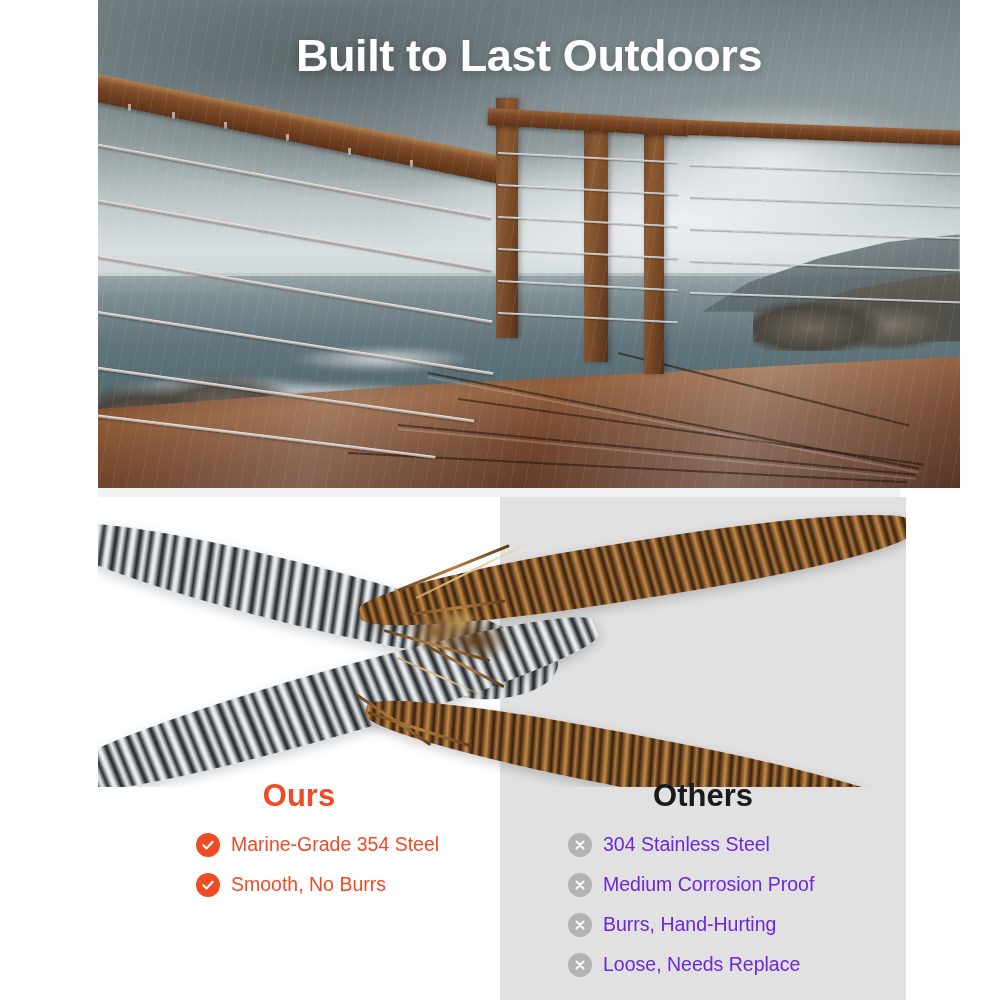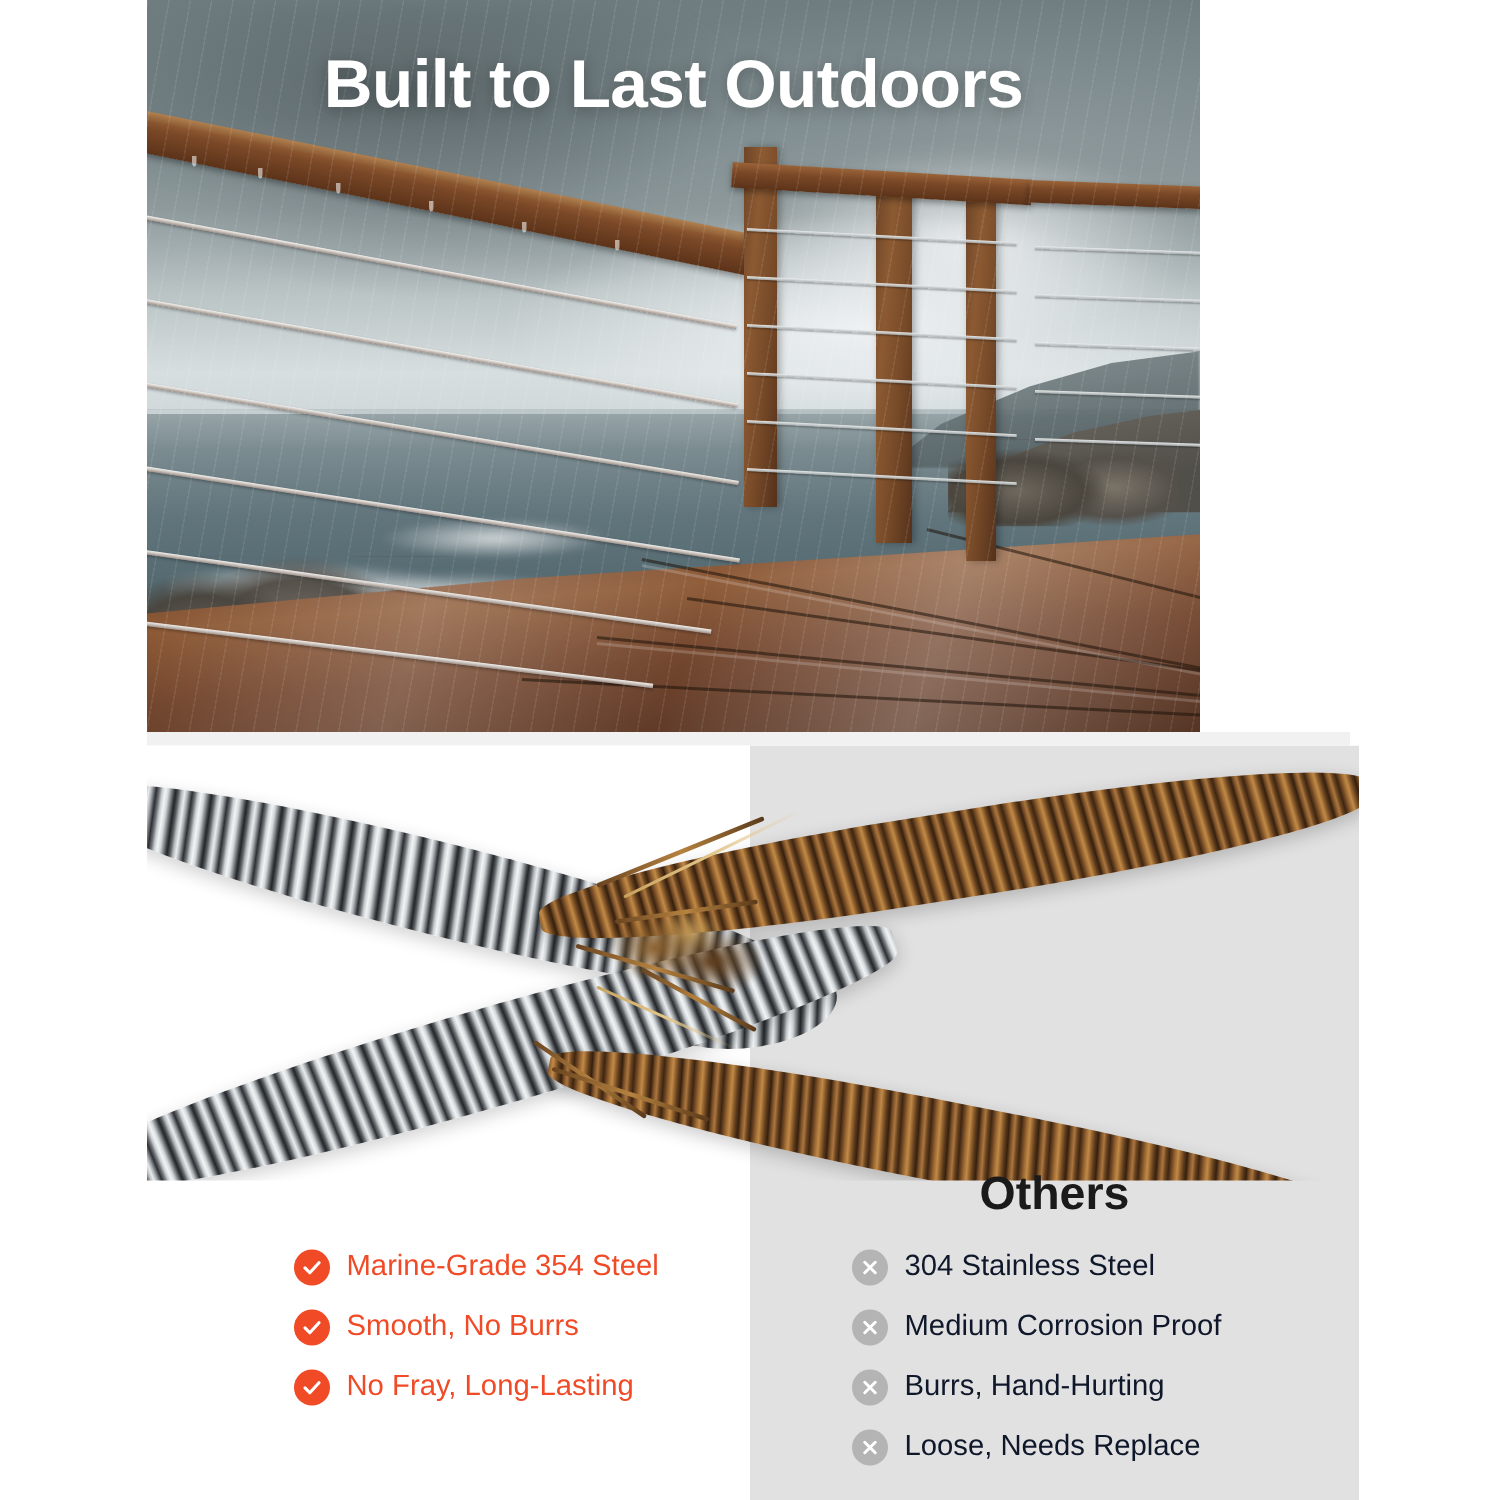--- a/index.html
+++ b/index.html
@@ -19,21 +19,21 @@
     position: absolute;
     inset: 0;
     background: #ffffff;
   }
 
   
   .hero {
     position: absolute;
     left: 98px;
     top: 0px;
-    width: 702px;
+    width: 862px;
     height: 488px;
     overflow: hidden;
     background: #6c7a7c;
   }
 
   
   .sky {
     position: absolute;
     left: 0; top: 0; width: 100%; height: 62%;
     background:
@@ -376,21 +376,21 @@
   .badge-no { background: #b4b4b4; }
   .badge svg { display: block; }
 
   .row-label {
     font-size: 19.5px;
     line-height: 1;
     white-space: nowrap;
     font-family: "Liberation Sans", sans-serif;
   }
   .label-ours   { color: #f04a26; }
-  .label-others { color: #0f172a; }
+  .label-others { color: #6d28d9; }
 </style>
 </head>
 <body>
 
 <div id="page">
 
   <div class="hero">
     <div class="sky"></div>
     <div class="cloud-dark"></div>
     <div class="cloud-light"></div>
@@ -474,46 +474,39 @@
       <div class="fray" style="left:300px;top:92px;width:120px;transform:rotate(-22deg);"></div>
       <div class="fray" style="left:312px;top:116px;width:96px;transform:rotate(-8deg);"></div>
       <div class="fray" style="left:286px;top:132px;width:110px;transform:rotate(16deg);"></div>
       <div class="fray" style="left:330px;top:148px;width:86px;transform:rotate(28deg);"></div>
       <div class="fray-light" style="left:318px;top:100px;width:130px;transform:rotate(-26deg);"></div>
       <div class="fray-light" style="left:300px;top:160px;width:100px;transform:rotate(24deg);"></div>
       <div class="fray" style="left:258px;top:196px;width:90px;transform:rotate(34deg);"></div>
       <div class="fray" style="left:270px;top:214px;width:110px;transform:rotate(18deg);"></div>
     </div>
 
+    <div class="col-head col-head-ours">Ours</div>
     <div class="col-head col-head-others">Others</div>
 
     <div class="list list-ours">
       <div class="row">
         <span class="badge badge-ok">
           <svg width="14" height="14" viewBox="0 0 24 24">
               <path d="M4 12.5 L9.5 18 L20 6.5" fill="none" stroke="#ffffff" stroke-width="3.6" stroke-linecap="round" stroke-linejoin="round"></path>
             </svg>
         </span>
         <span class="row-label label-ours">Marine-Grade 354 Steel</span>
       </div>
       <div class="row">
         <span class="badge badge-ok">
           <svg width="14" height="14" viewBox="0 0 24 24">
               <path d="M4 12.5 L9.5 18 L20 6.5" fill="none" stroke="#ffffff" stroke-width="3.6" stroke-linecap="round" stroke-linejoin="round"></path>
             </svg>
         </span>
         <span class="row-label label-ours">Smooth, No Burrs</span>
-      </div>
-      <div class="row">
-        <span class="badge badge-ok">
-          <svg width="14" height="14" viewBox="0 0 24 24">
-              <path d="M4 12.5 L9.5 18 L20 6.5" fill="none" stroke="#ffffff" stroke-width="3.6" stroke-linecap="round" stroke-linejoin="round"></path>
-            </svg>
-        </span>
-        <span class="row-label label-ours">No Fray, Long-Lasting</span>
       </div>
     </div>
 
     <div class="list list-others">
       <div class="row">
         <span class="badge badge-no">
           <svg width="12" height="12" viewBox="0 0 24 24">
               <path d="M5 5 L19 19 M19 5 L5 19" fill="none" stroke="#ffffff" stroke-width="4" stroke-linecap="round"></path>
             </svg>
         </span>

